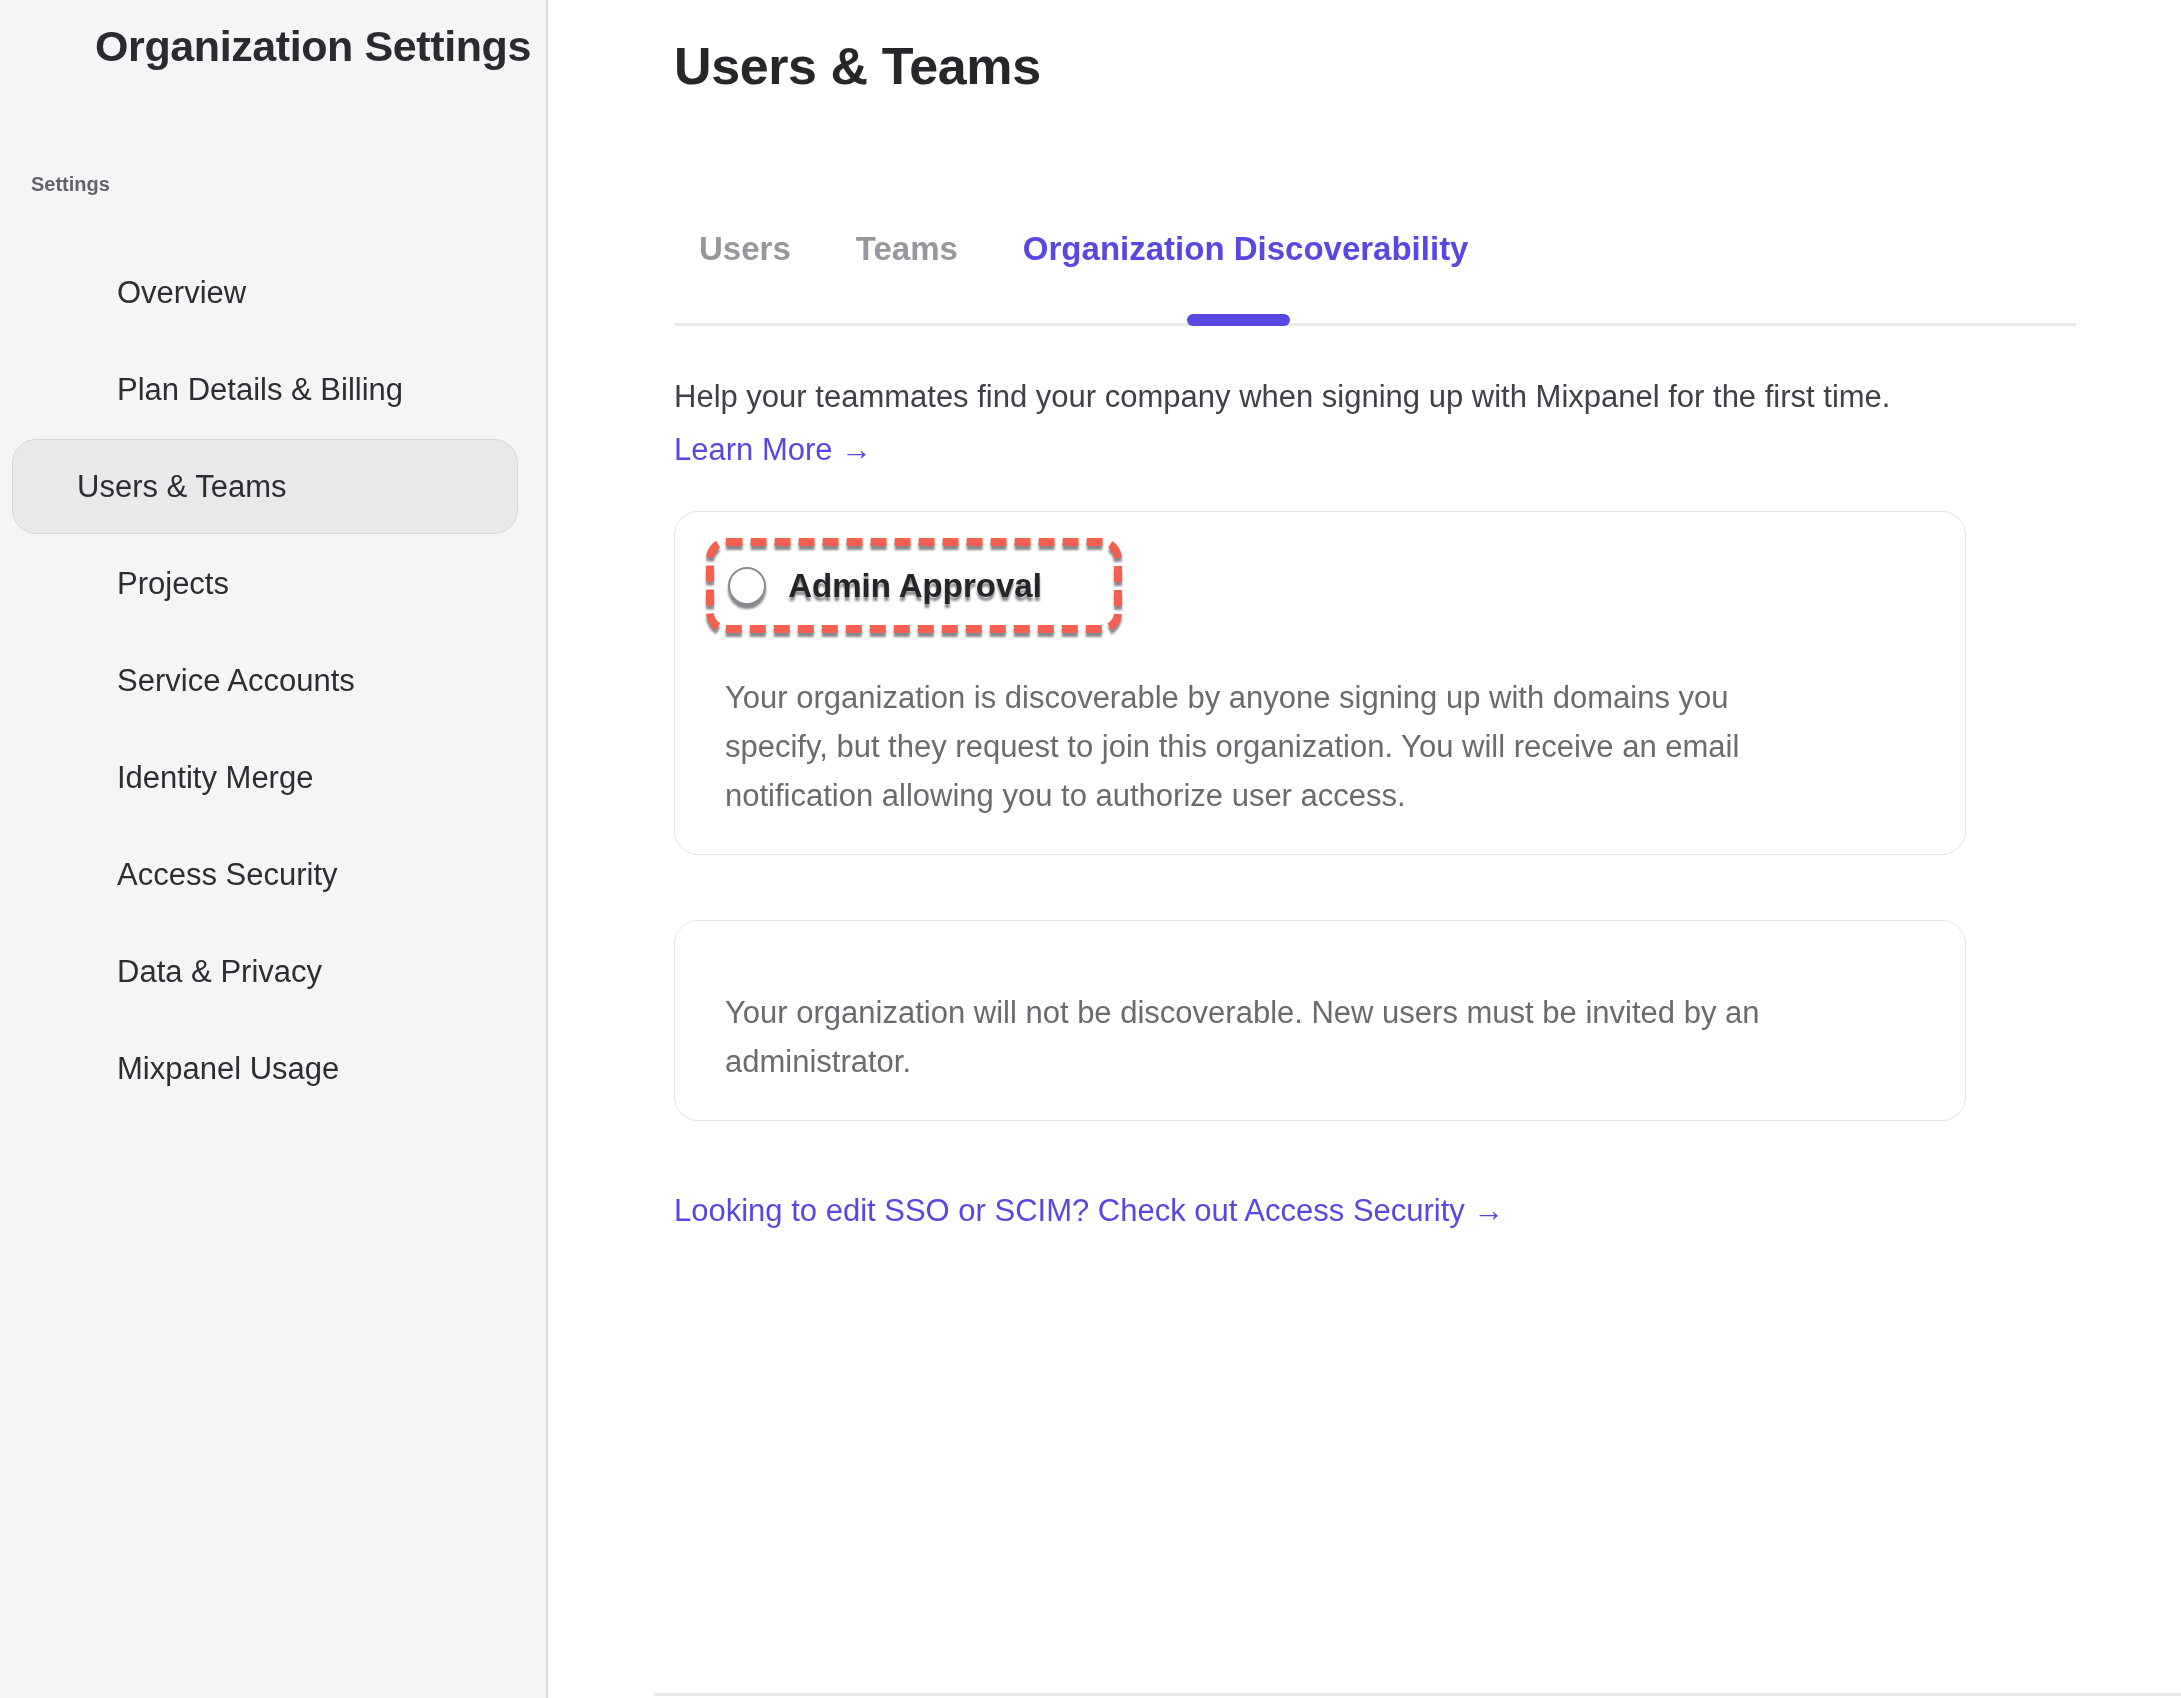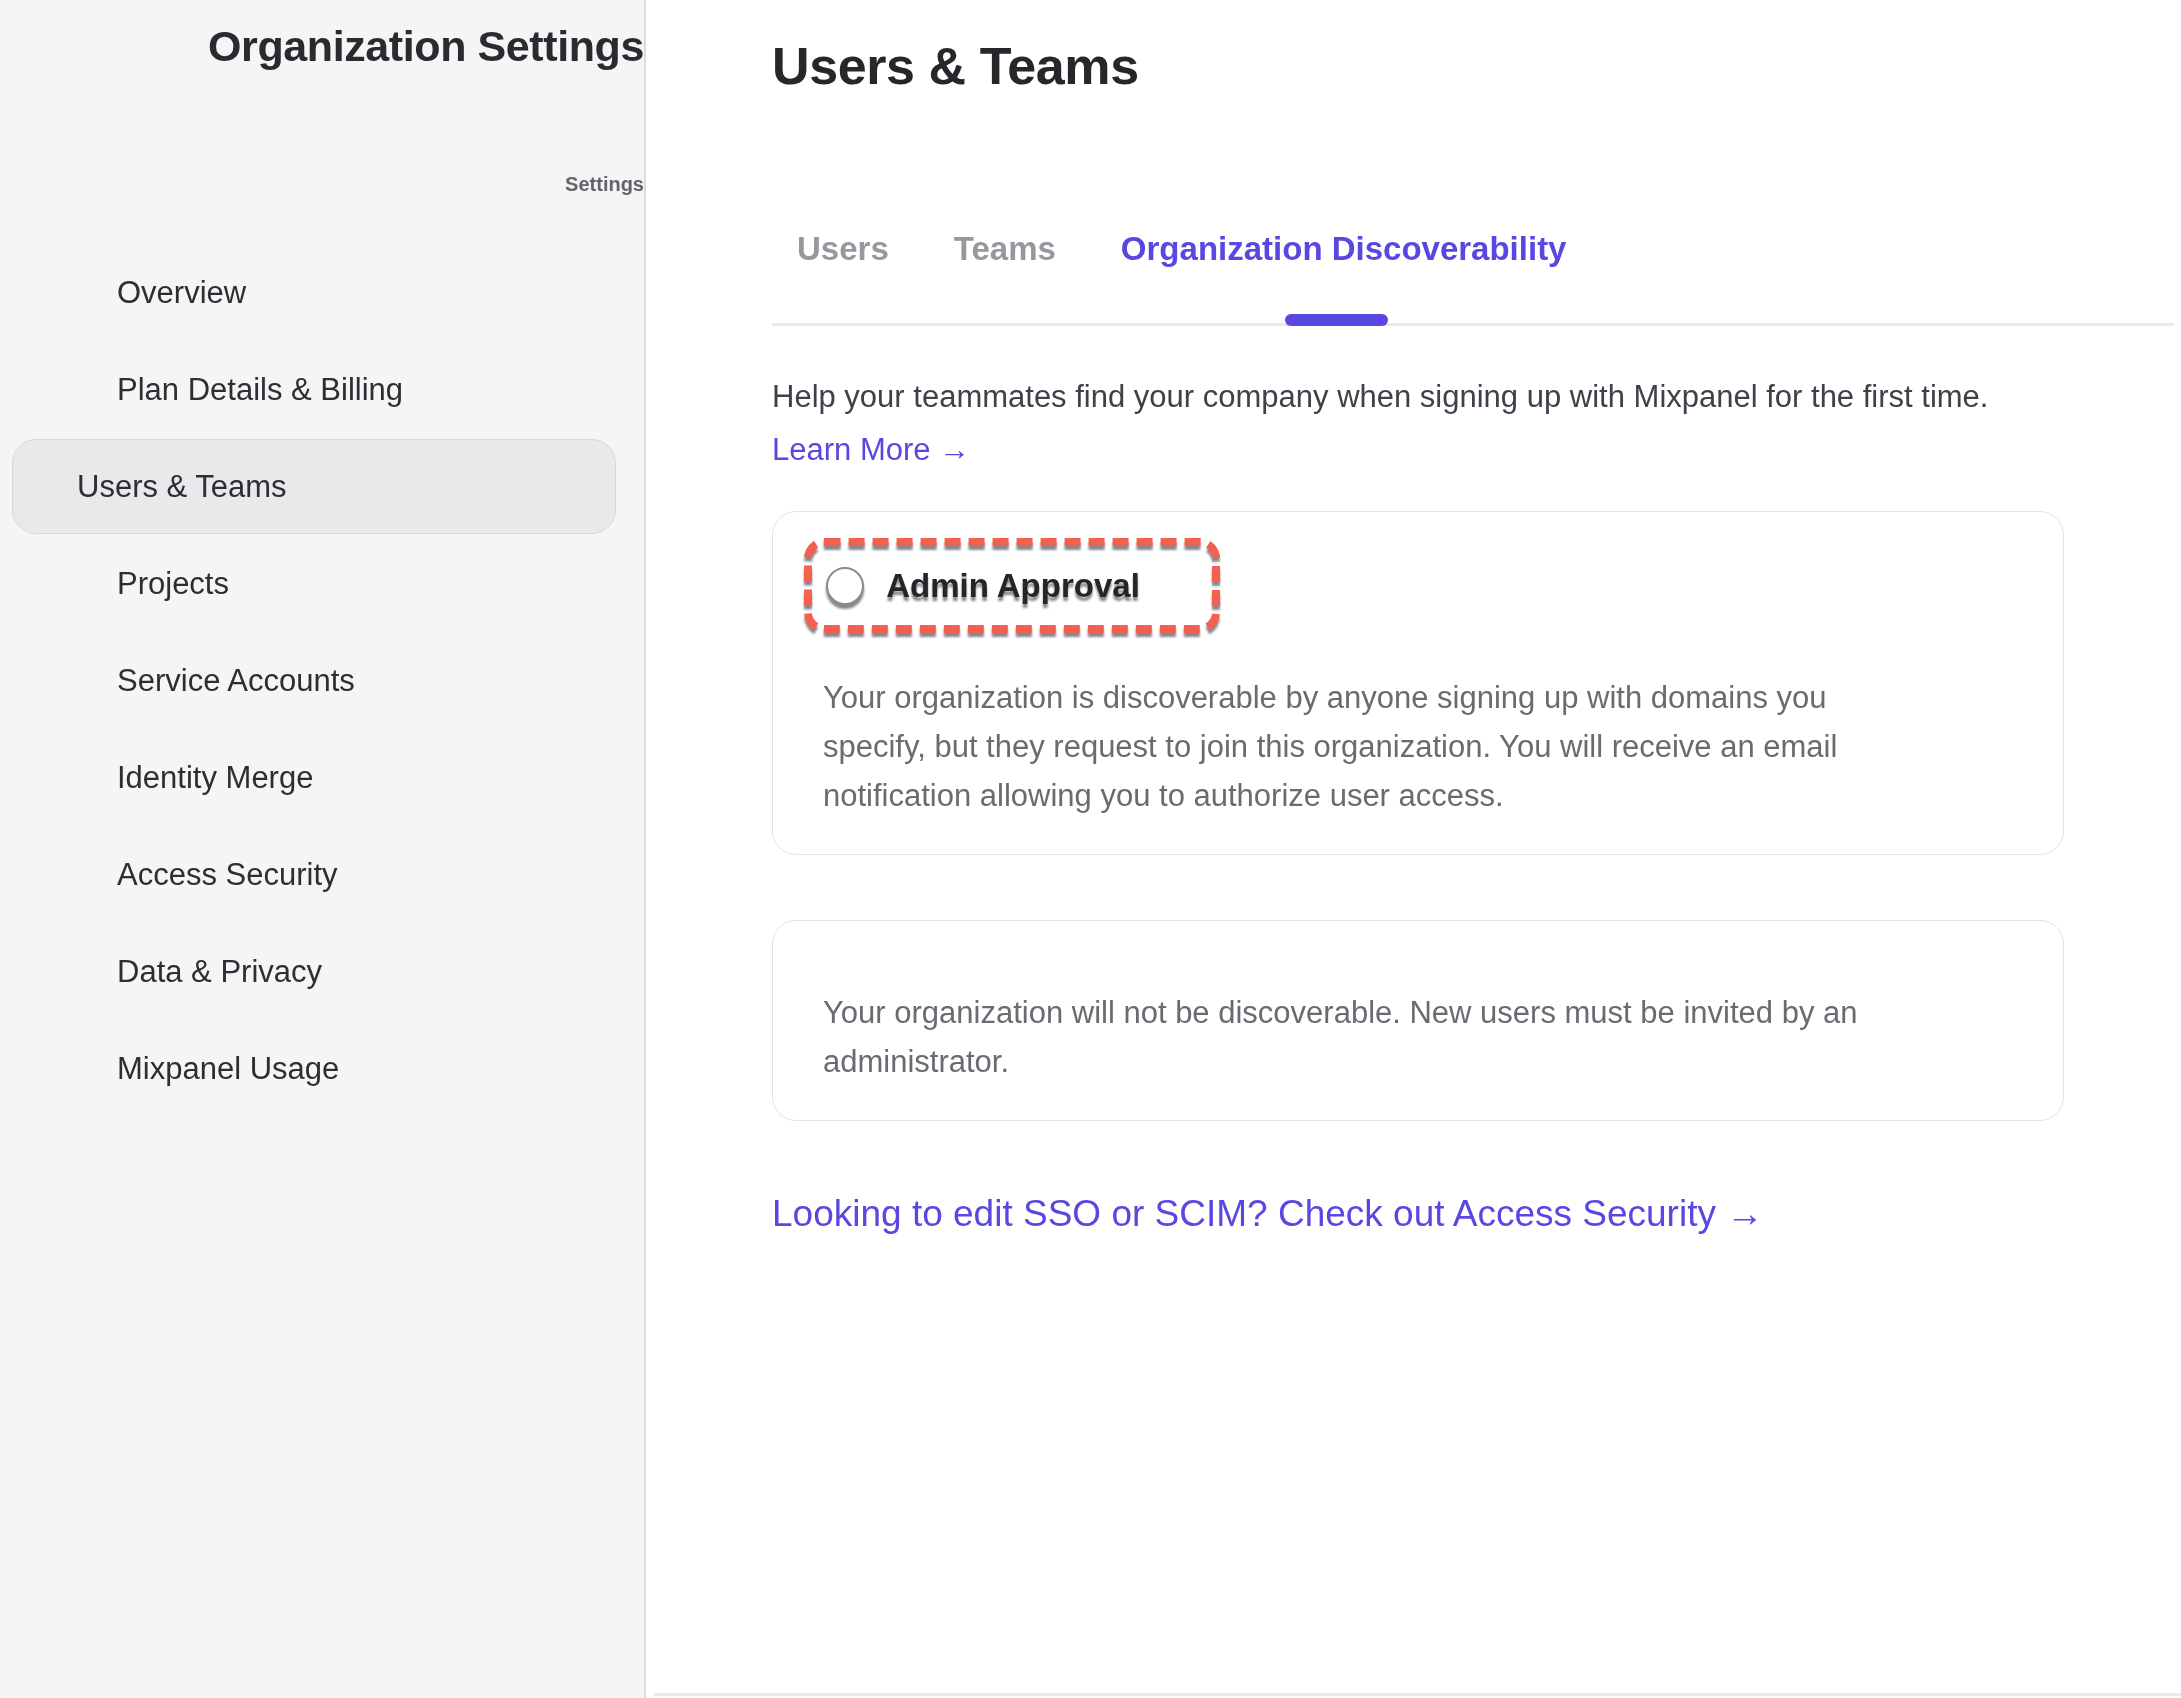--- a/index.html
+++ b/index.html
@@ -7,26 +7,25 @@
     width: 2182px; height: 1698px;
     font-family: "Liberation Sans", sans-serif;
     background: #ffffff;
     overflow: hidden;
     color: #26262c;
   }
   .app { position: relative; width: 2182px; height: 1698px; display: flex; }
 
   
   .sidebar {
-    width: 646px; height: 100%;
+    width: 548px; height: 100%;
     background: #f5f5f6;
     border-right: 2.6px solid #dcdce0;
     flex-shrink: 0;
     position: relative;
-    text-align: right;
   }
   .sidebar-title {
     margin: 22.4px 0 0 95px;
     font-size: 43px; font-weight: 700; letter-spacing: -0.4px;
     color: #2a2a30;
   }
   .section-label {
     margin: 102px 0 0 31px;
     font-size: 20px; font-weight: 700;
     color: #63636b;
@@ -115,21 +114,21 @@
   .option-desc {
     margin: 40px 34px 34px 50px;
     font-size: 31px; line-height: 49px;
     color: #6a6a71;
     white-space: pre-line;
   }
   .option-card.invite .option-desc { margin-top: 67px; }
 
   .footer-link {
     display: inline-block; margin-top: 72px;
-    font-size: 37px; color: #5847e1; cursor: pointer; text-decoration: none;
+    font-size: 31px; color: #5847e1; cursor: pointer; text-decoration: none;
   }
   .bottom-divider {
     position: absolute; left: 654px; right: 0; top: 1693px;
     height: 2.6px; background: #e9e9ea;
   }
 </style>
 </head>
 <body>
 
 <div class="app">

